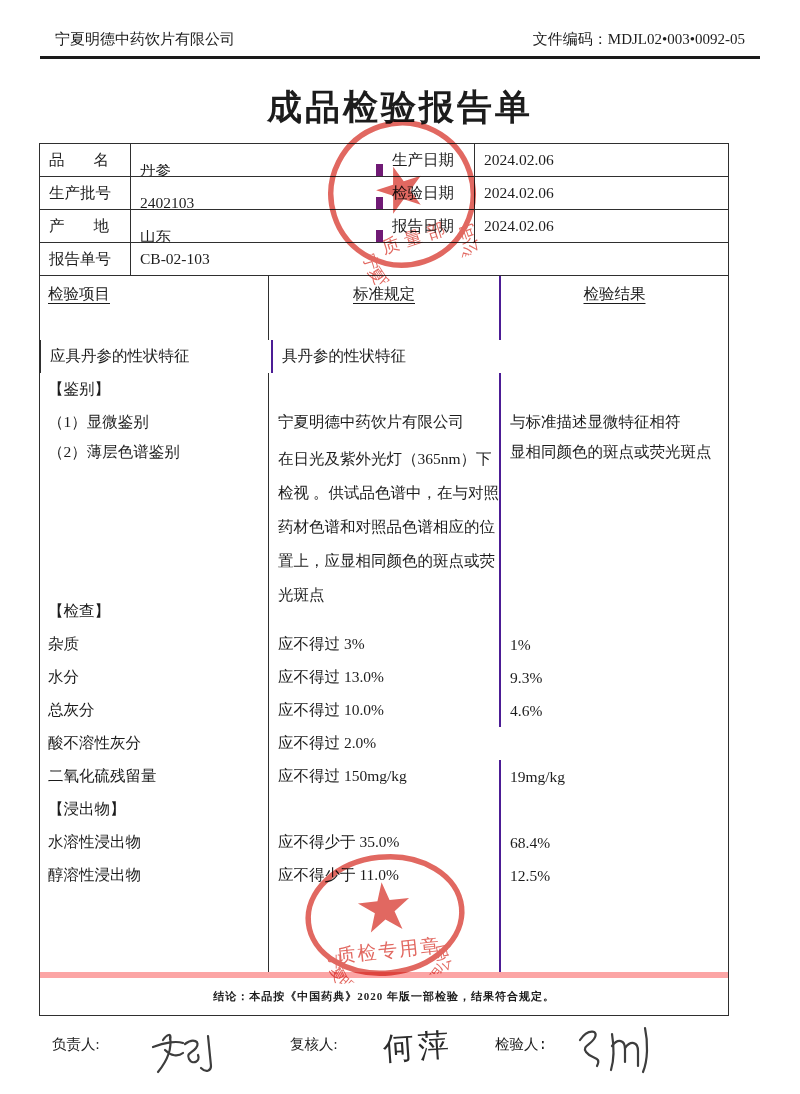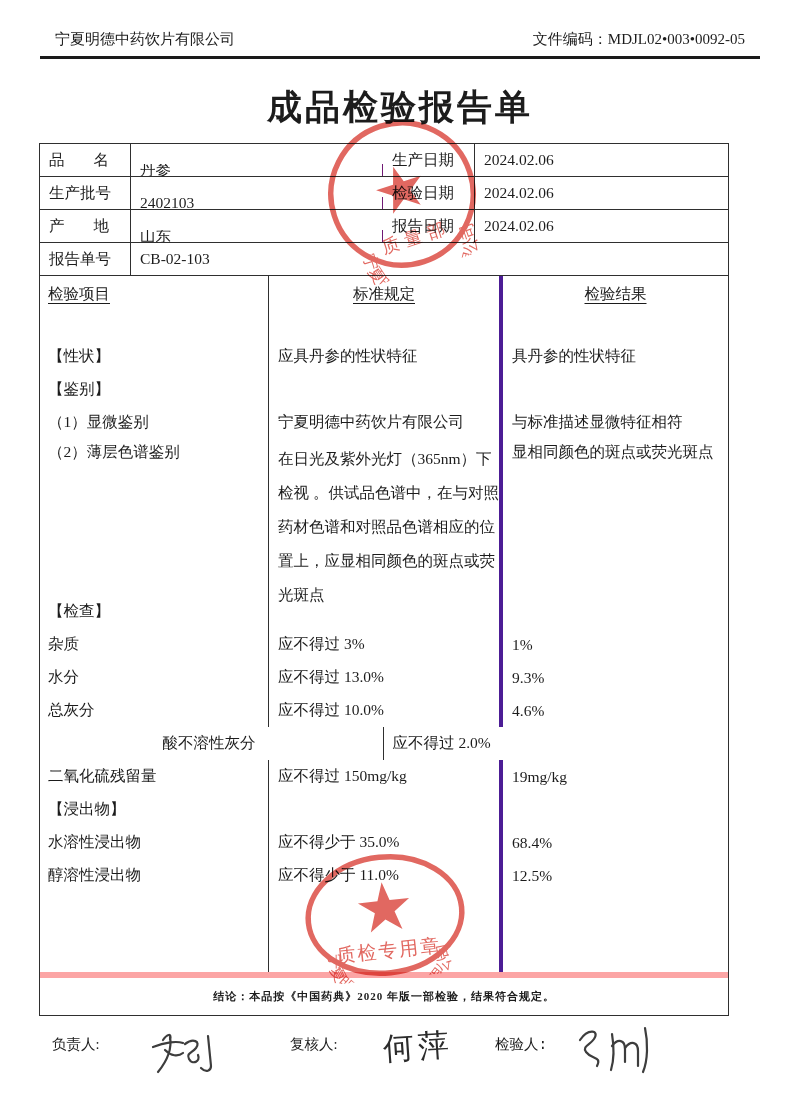--- a/index.html
+++ b/index.html
@@ -17,30 +17,30 @@
 
   
   .title { position:absolute; left:0; right:0; top:84px; text-align:center; font-size:35px; font-weight:bold; letter-spacing:3px; }
 
   
   .report { position:absolute; left:39px; top:143px; width:690px; border:1px solid #2f2f2f; background:transparent; font-size:15.5px; }
 
   .irow { display:flex; border-bottom:1px solid #2f2f2f; height:33px; }
   .icell { display:flex; align-items:center; padding-left:9px; overflow:hidden; }
   .ilab  { width:91px;  border-right:1px solid #2f2f2f; }
-  .ival  { width:252px; border-right:1px solid #701a75;margin-top:20px; }
+  .ival  { width:252px; border-right:7px solid #701a75;margin-top:20px; }
   .ilab2 { width:92px;  border-right:1px solid #2f2f2f; }
   .ival2 { flex:1; }
   .ival-span { flex:1; }
   .spread { display:block; width:60px; text-align:justify; text-align-last:justify; }
 
-  .mrow { display:flex;justify-content:center; }
+  .mrow { display:flex; }
   .c1 { width:228px; padding-left:8px; display:flex; align-items:center; }
   .c2 { width:231px; padding-left:9px; border-left:1px solid #2f2f2f; display:flex; align-items:center; }
-  .c3 { flex:1; padding-left:9px; border-left:4px solid #4c1d95; display:flex; align-items:center; }
+  .c3 { flex:1; padding-left:9px; border-left:2px solid #4c1d95; display:flex; align-items:center; }
   .h36 { height:36px; } .h33 { height:33px; } .h28 { height:28px; } .h20 { height:20px; }
   .h136 { height:136px; } .h80 { height:80px; }
   .tall .c1, .tall .c2, .tall .c3 { align-items:flex-start; padding-top:3px; }
   .tall .c2 { line-height:34px; }
   .hdr .c2, .hdr .c3 { justify-content:center; padding-left:0; }
   .uline { text-decoration:underline; text-underline-offset:4px; }
 
   .conclusion { border-top:6px solid #fca5a5; height:43px; display:flex; align-items:center; justify-content:center; font-weight:bold; font-size:11px; letter-spacing:1px; }
 
   
@@ -109,21 +109,20 @@
           <span class="uline">检验结果</span>
         </div>
     </div>
     <div class="mrow h28">
         <div class="c1"></div>
         <div class="c2"></div>
         <div class="c3"></div>
       </div>
 
     <div class="mrow h33">
-      <div class="c1">【性状】</div>
       <div class="c2">应具丹参的性状特征</div>
       <div class="c3">具丹参的性状特征</div>
     </div>
     <div class="mrow h33">
       <div class="c1">【鉴别】</div>
       <div class="c2"></div>
       <div class="c3"></div>
     </div>
     <div class="mrow h33">
       <div class="c1">（1）显微鉴别</div>

